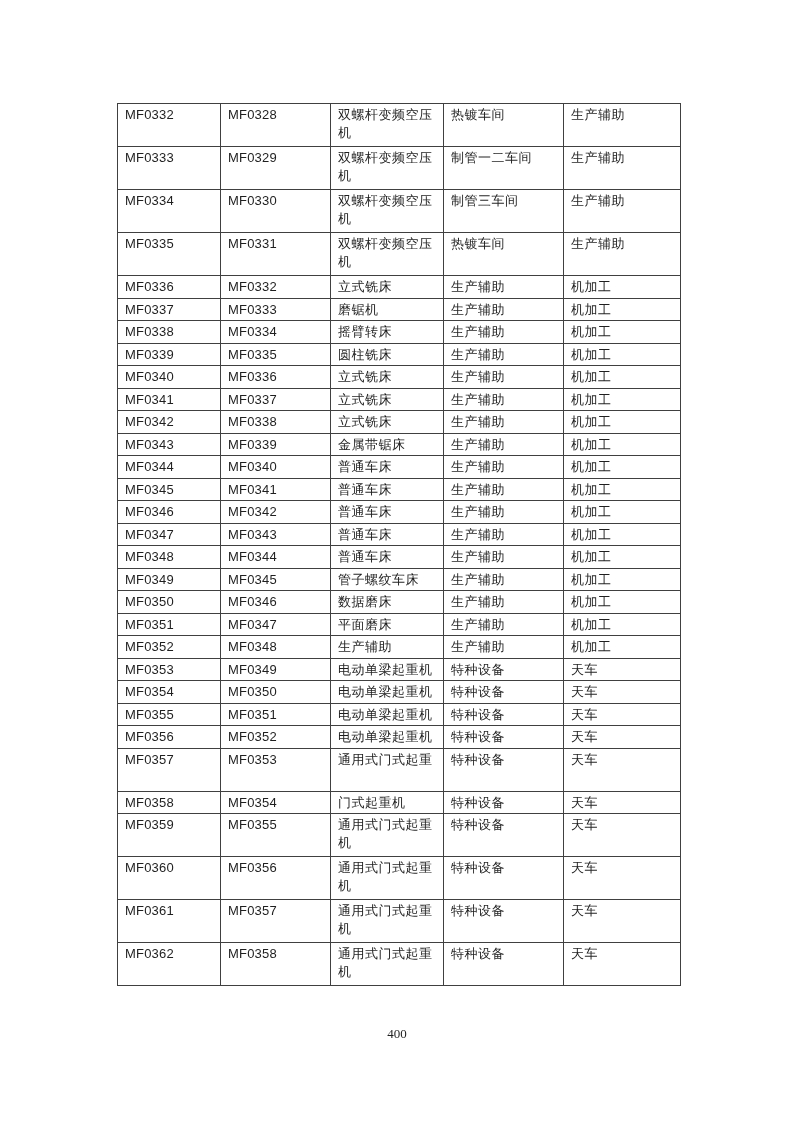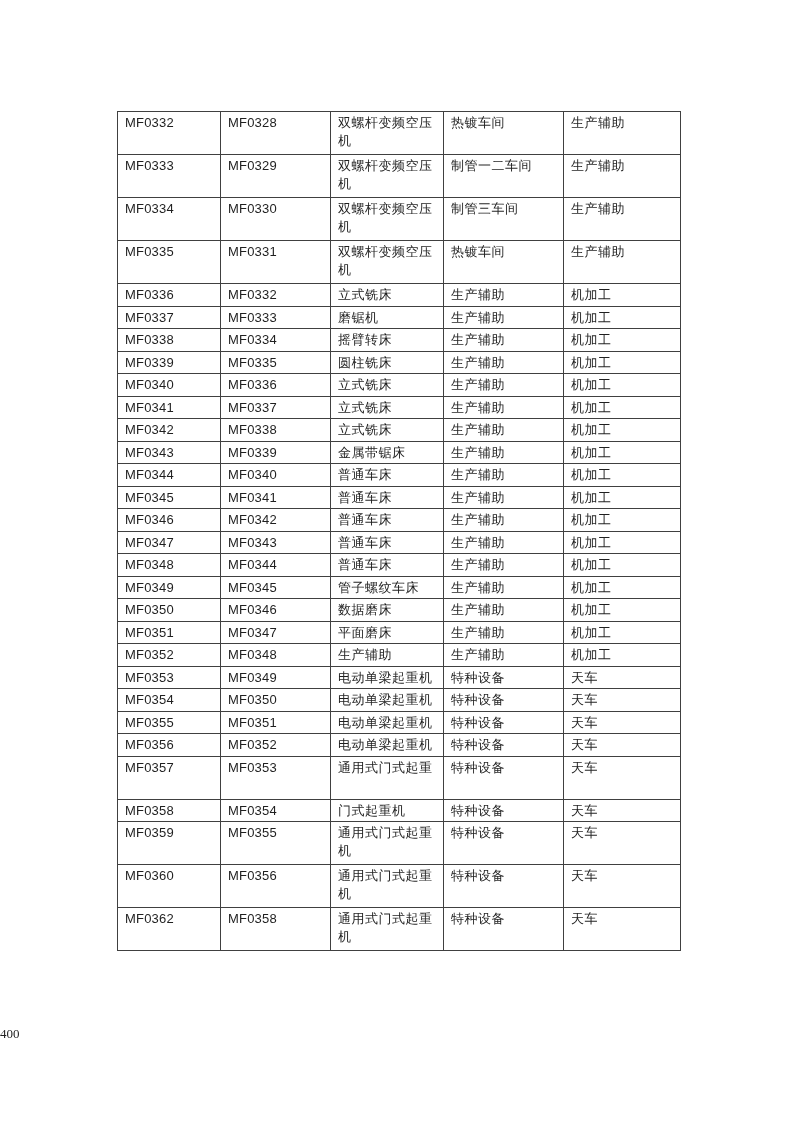--- a/index.html
+++ b/index.html
@@ -15,21 +15,21 @@
   .page {
     position: relative;
     width: 794px;
     height: 1123px;
     background: var(--page-bg);
     overflow: hidden;
   }
   table.equipment-table {
     position: absolute;
     left: 117px;
-    top: 111px;
+    top: 103px;
     width: 563px;
     border-collapse: collapse;
     table-layout: fixed;
   }
   table.equipment-table td {
     border: 1px solid var(--border-color);
     vertical-align: top;
     box-sizing: border-box;
     padding: 2px 4px 2px 7px;
     height: 21px;
@@ -49,21 +49,21 @@
   }
   td.col-cjk {
     font-family: "Liberation Serif", "DejaVu Serif", serif;
     letter-spacing: 0.5px;
   }
   .page-number {
     position: absolute;
     top: 1026px;
     left: 0;
     width: 100%;
-    text-align: left;
+    text-align: center;
     font-family: "Liberation Serif", "DejaVu Serif", serif;
     font-size: 13px;
     color: var(--text-color);
   }
 </style>
 </head>
 <body>
 
 <div class="page">
 
@@ -273,20 +273,27 @@
     <td class="col-cjk">天车</td>
   </tr>
         <tr class="tall">
     <td class="col-code">MF0360</td>
     <td class="col-code">MF0356</td>
     <td class="col-cjk">通用式门式起重机</td>
     <td class="col-cjk">特种设备</td>
     <td class="col-cjk">天车</td>
   </tr>
         <tr class="tall">
+    <td class="col-code">MF0361</td>
+    <td class="col-code">MF0357</td>
+    <td class="col-cjk">通用式门式起重机</td>
+    <td class="col-cjk">特种设备</td>
+    <td class="col-cjk">天车</td>
+  </tr>
+        <tr class="tall">
     <td class="col-code">MF0362</td>
     <td class="col-code">MF0358</td>
     <td class="col-cjk">通用式门式起重机</td>
     <td class="col-cjk">特种设备</td>
     <td class="col-cjk">天车</td>
   </tr>
       </tbody>
   </table>
 
   <div class="page-number">400</div>

